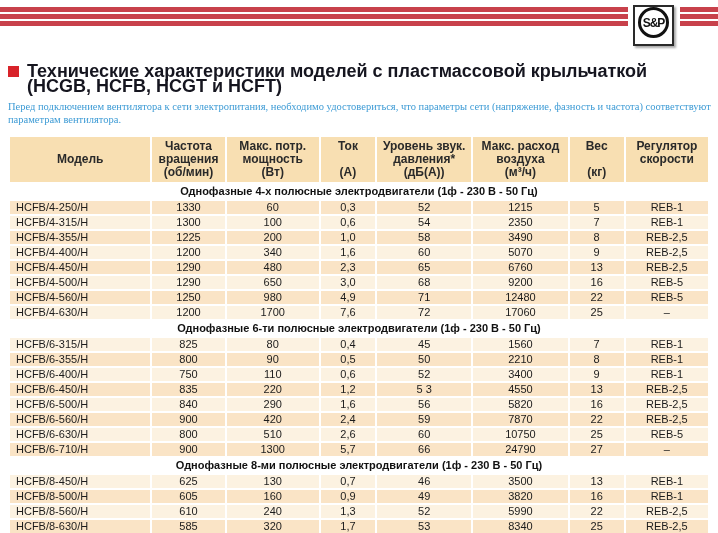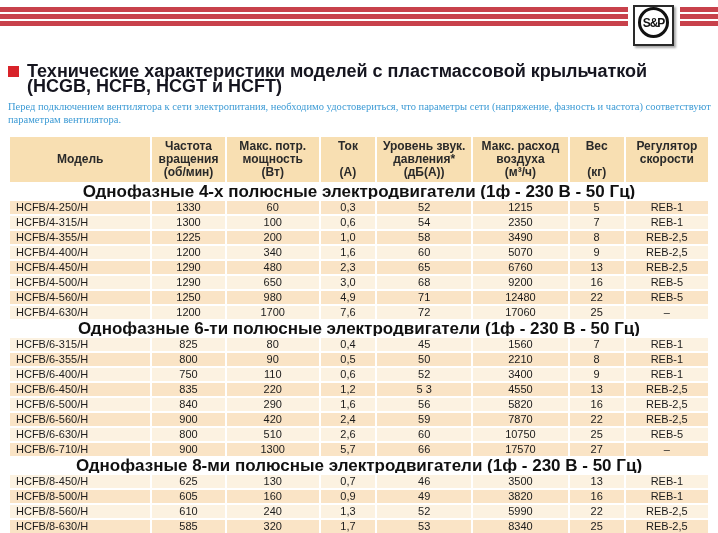--- a/index.html
+++ b/index.html
@@ -49,21 +49,21 @@
   th,td{border:2px solid #fff;overflow:hidden;}
   thead th{
     background:var(--header-bg);font-weight:bold;font-size:12px;line-height:13px;
     text-align:center;vertical-align:middle;padding:3px 1px;color:#2a2a2a;
   }
   td{font-size:11px;line-height:13px;padding:0 2px;text-align:center;color:var(--text-dark);}
   td.col-model{text-align:left;padding-left:6px;}
   tr.peach td{background:var(--row-peach);}
   tr.cream td{background:var(--row-cream);}
   td.section-cell{
-    background:var(--section-bg);font-weight:bold;font-size:17px;
+    background:var(--section-bg);font-weight:bold;font-size:11px;
     text-align:center;padding:1px 0;color:#111;
   }
 </style>
 </head>
 <body>
 
 <div class="banner">
   <div class="stripe-set stripes-left">
     <div class="bar"></div>
     <div class="bar"></div>
@@ -299,21 +299,21 @@
           <td class="col-airflow">10750</td>
           <td class="col-weight">25</td>
           <td class="col-regulator">REB-5</td>
         </tr>
         <tr class="peach">
           <td class="col-model">HCFB/6-710/H</td>
           <td class="col-rpm">900</td>
           <td class="col-power">1300</td>
           <td class="col-current">5,7</td>
           <td class="col-noise">66</td>
-          <td class="col-airflow">17570</td>
+          <td class="col-airflow">24790</td>
           <td class="col-weight">27</td>
           <td class="col-regulator">–</td>
         </tr>
       </tbody>
       <tbody>
         <tr>
           <td colspan="8" class="section-cell">Однофазные 8-ми полюсные электродвигатели (1ф - 230 В - 50 Гц)</td>
         </tr>
         <tr class="cream">
           <td class="col-model">HCFB/8-450/H</td>

